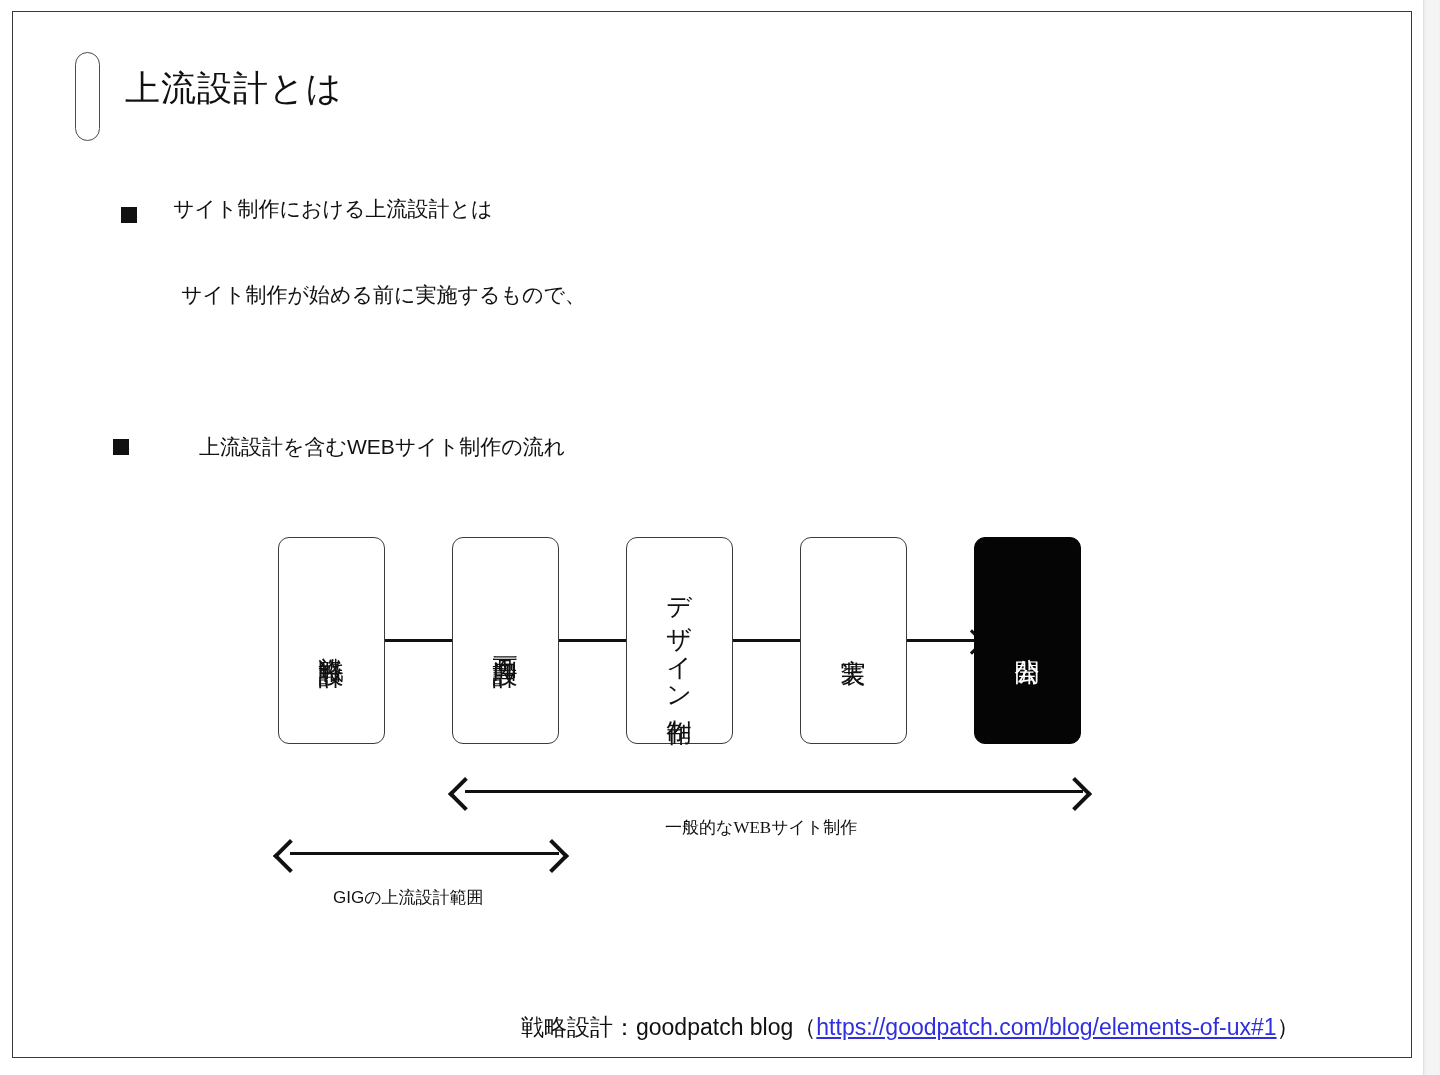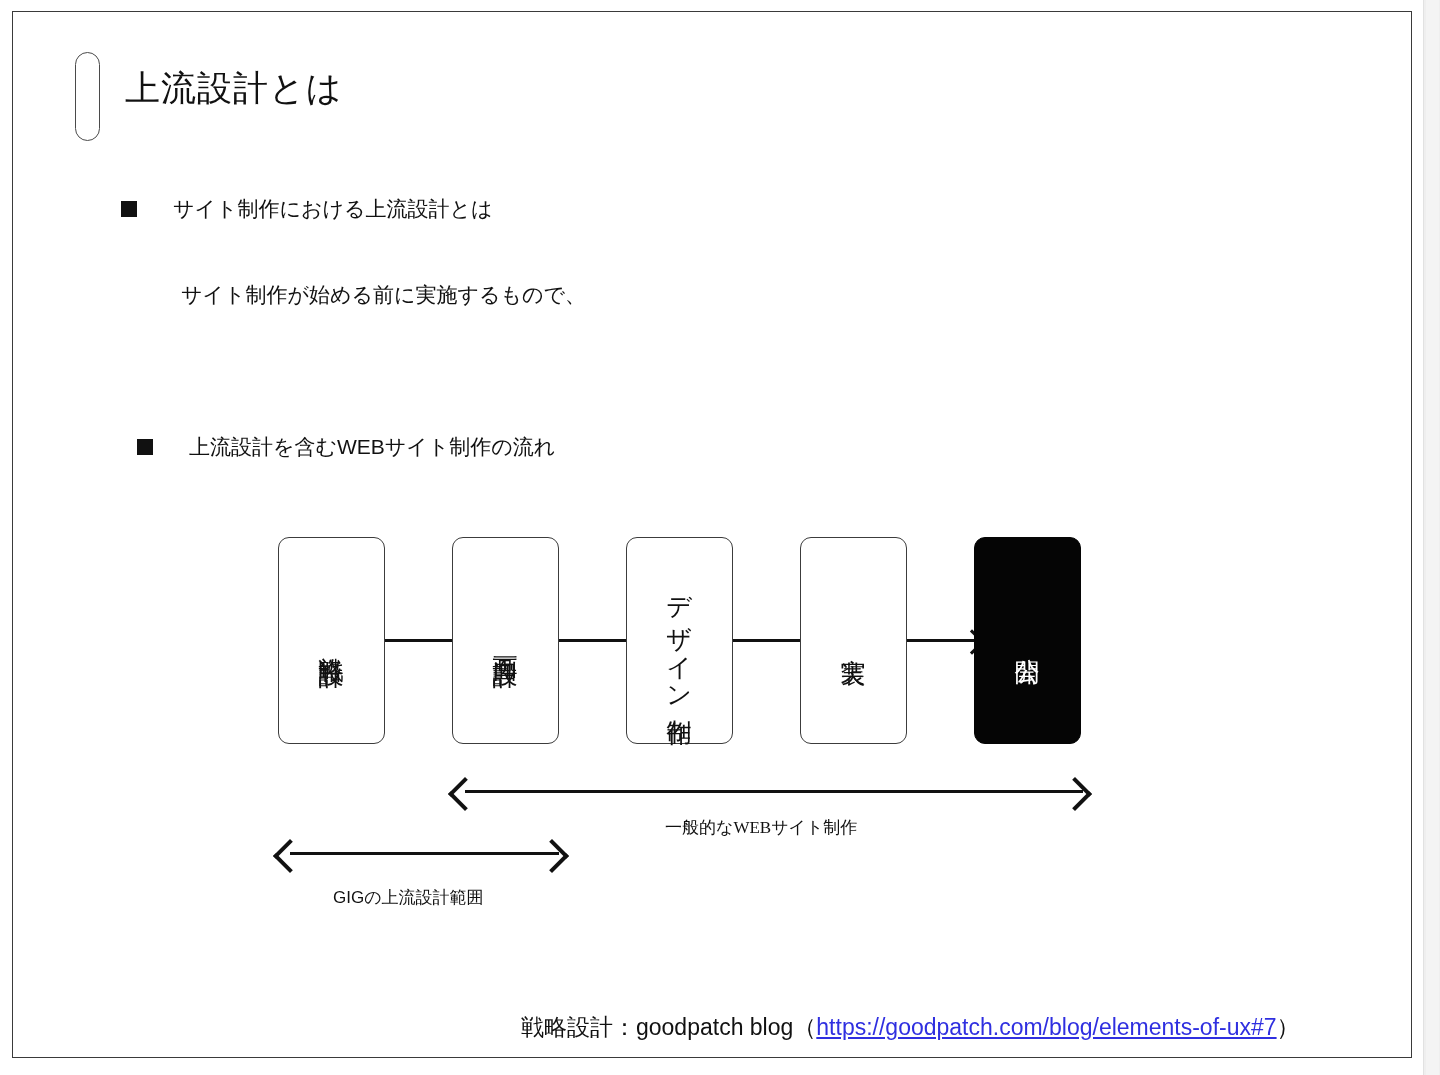--- a/index.html
+++ b/index.html
@@ -77,22 +77,22 @@
     white-space: nowrap;
   }
 
   
   .bullet-row {
     position: absolute;
     display: flex;
     align-items: flex-start;
     white-space: nowrap;
   }
-  .bullet-row.b1 { left: 108px; top: 182px; }
-  .bullet-row.b2 { left: 124px; top: 420px; }
+  .bullet-row.b1 { left: 108px; top: 182px; align-items: flex-end; }
+  .bullet-row.b2 { left: 100px; top: 420px; gap: 34px; }
 
   .bullet-mark {
     width: 16px;
     height: 16px;
     background: #111111;
     margin-top: 7px;
     margin-right: 36px;
     flex: none;
   }
   .bullet-label {
@@ -261,16 +261,16 @@
     <div class="measure-label" style="left:652px; top:804px;font-family:Liberation Serif, serif;">一般的なWEBサイト制作</div>
 
     <div class="measure" style="left:277px; top:840px; width:269px;"></div>
     <div class="mh left" style="left:265px; top:832px;"></div>
     <div class="mh right" style="left:527px; top:832px;"></div>
     <div class="measure-label" style="left:320px; top:874px;">GIGの上流設計範囲</div>
 
   </div>
 
   <div class="citation">
-    <span>戦略設計：goodpatch blog（</span><a class="link" href="#">https://goodpatch.com/blog/elements-of-ux#7</a><span>）</span>
+    <span>戦略設計：goodpatch blog（</span><a class="link" href="#">https://goodpatch.com/blog/elements-of-ux#1</a><span>）</span>
   </div>
 
 </div>
 
 </body></html>

